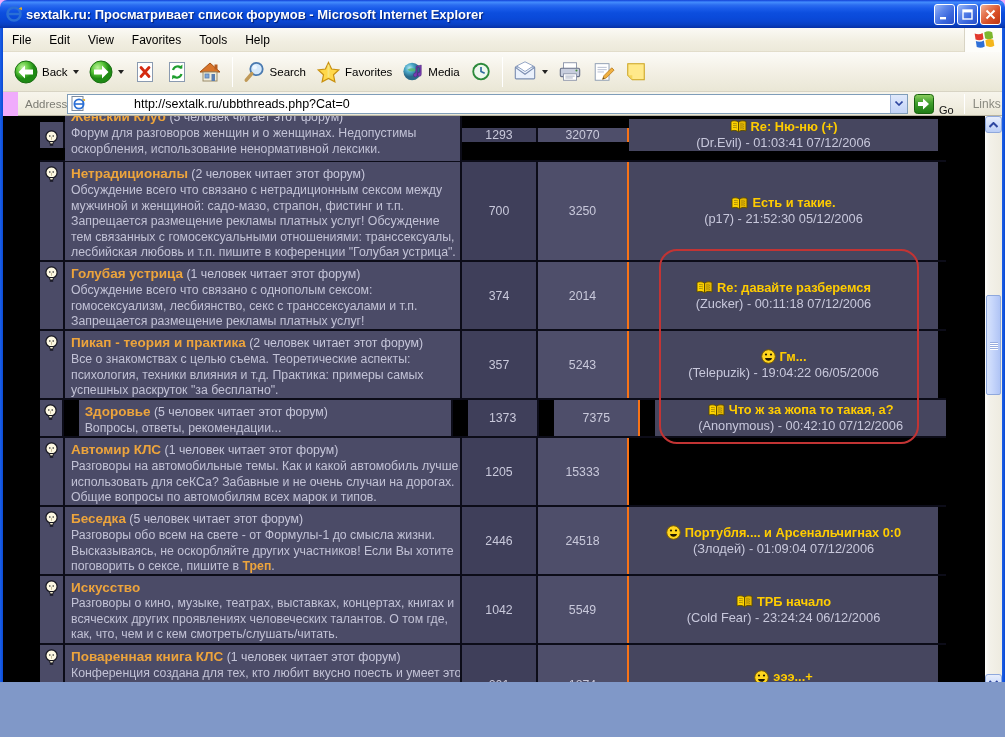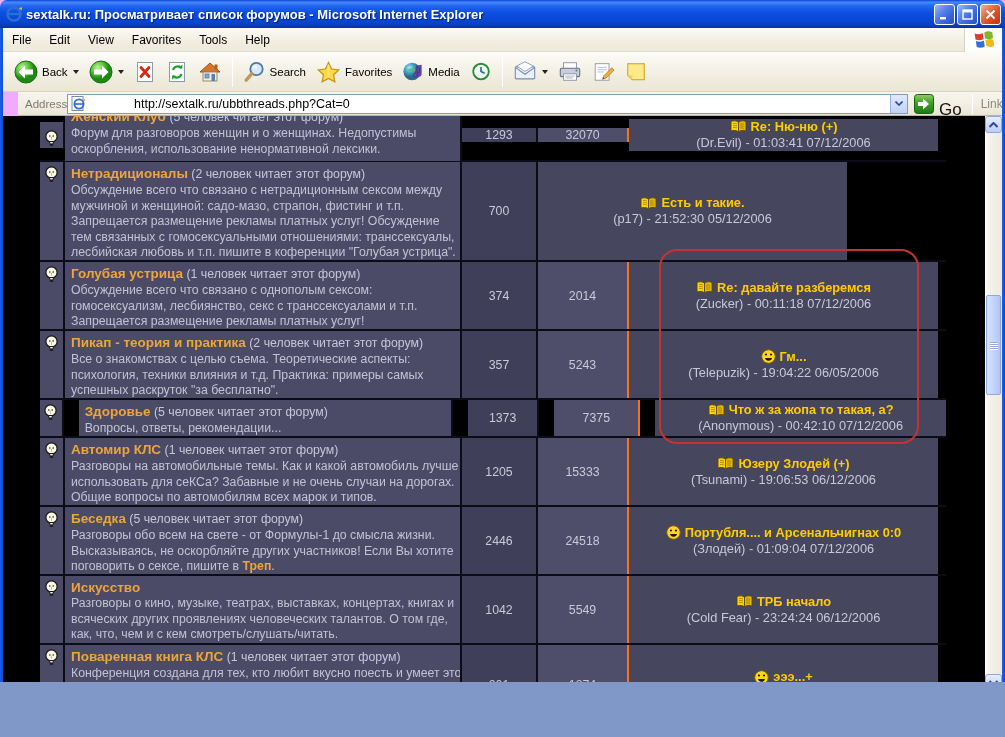--- a/index.html
+++ b/index.html
@@ -39,21 +39,21 @@
   .addressbar{position:absolute;left:18px;top:92px;width:999px;height:24px;
     background:linear-gradient(180deg,#f7f5ec 0%,#f1eee1 60%,#e9e6d5 100%);
     border-bottom:1px solid #b8b4a2;display:flex;align-items:center;}
   .addr-label{color:#7c7c74;font-size:11.5px;width:49px;padding-left:7px;flex:0 0 auto;}
   .addr-input{position:relative;height:20px;flex:0 0 841px;background:#fff;
     border:1px solid #7f9db9;display:flex;align-items:center;gap:44px;}
   .addr-input .url{font-size:12.5px;color:#000;white-space:nowrap;overflow:hidden;flex:1;}
   .addr-drop{width:17px;height:18px;background:linear-gradient(180deg,#e0e9fb,#c2d3f7);
     border-left:1px solid #9ab1d8;display:flex;align-items:center;justify-content:center;}
   .go-area{display:flex;align-items:center;margin-left:6px;}
-  .go-label{font-size:17px;color:#111;margin:12px 6px 0 5px;}
+  .go-label{font-size:11px;color:#111;margin:12px 6px 0 5px;}
   .links-sep{width:1px;height:20px;background:#c9c5b4;border-right:1px solid #fff;margin:0 4px;}
   .links-label{font-size:12px;color:#8a8a80;margin:14px 4px;}
   .links-chev{font-size:13px;font-weight:bold;color:#333;margin-right:6px;}
   
   .content{position:absolute;left:3px;top:116px;width:982px;height:576px;
     background:#000;overflow:hidden;}
   .ftable{position:absolute;left:37px;top:-7px;width:906px;}
   .frow{display:flex;width:906px;border-bottom:2px solid #0c0c18;}
   .cell-icon{width:25px;border-right:2px solid #0c0c18;background:#4b4b67;
     display:flex;justify-content:center;align-items:flex-start;padding-top:4px;}
@@ -368,20 +368,23 @@
             <div class="ftitle-line"><span class="ftitle">Нетрадиционалы</span><span class="freaders"> (2 человек читает этот форум)</span></div>
             <div class="fdesc">Обсуждение всего что связано с нетрадиционным сексом между
 мужчиной и женщиной: садо-мазо, страпон, фистинг и т.п.
 Запрещается размещение рекламы платных услуг! Обсуждение
 тем связанных с гомосексуальными отношениями: транссексуалы,
 лесбийская любовь и т.п. пишите в коференции "Голубая устрица".</div>
           </div>
           <div class="cell-topics">
             <span class="fnum">700</span>
           </div>
+          <div class="cell-posts">
+            <span class="fnum">3250</span>
+          </div>
           <div class="cell-last">
             <div class="lp-title">
               <svg width="17" height="13" viewBox="0 0 17 13">
                 <path d="M8.5 2.2 C6.5 0.6 3.5 0.4 1 1.4 L1 11 C3.5 10 6.5 10.2 8.5 11.8 Z" fill="#ffd400" stroke="#5a4a00" stroke-width="0.9"></path>
                 <path d="M8.5 2.2 C10.5 0.6 13.5 0.4 16 1.4 L16 11 C13.5 10 10.5 10.2 8.5 11.8 Z" fill="#e6b800" stroke="#5a4a00" stroke-width="0.9"></path>
                 <path d="M3 3.5 q2.5-0.5 4 0.5 M3 5.5 q2.5-0.5 4 0.5 M3 7.5 q2.5-0.5 4 0.5" stroke="#8a7410" stroke-width="0.7" fill="none"></path>
                 <path d="M10 4 q2.5-0.5 4 0.5 M10 6 q2.5-0.5 4 0.5 M10 8 q2.5-0.5 4 0.5" stroke="#8a7410" stroke-width="0.7" fill="none"></path>
               </svg>
               <span class="txt">Есть и такие.</span>
             </div>
@@ -510,32 +513,20 @@
             <div class="fdesc">Разговоры на автомобильные темы. Как и какой автомобиль лучше
 использовать для сеКСа? Забавные и не очень случаи на дорогах.
 Общие вопросы по автомобилям всех марок и типов.</div>
           </div>
           <div class="cell-topics">
             <span class="fnum">1205</span>
           </div>
           <div class="cell-posts">
             <span class="fnum">15333</span>
           </div>
-          <div class="cell-last">
-            <div class="lp-title">
-              <svg width="17" height="13" viewBox="0 0 17 13">
-                <path d="M8.5 2.2 C6.5 0.6 3.5 0.4 1 1.4 L1 11 C3.5 10 6.5 10.2 8.5 11.8 Z" fill="#ffd400" stroke="#5a4a00" stroke-width="0.9"></path>
-                <path d="M8.5 2.2 C10.5 0.6 13.5 0.4 16 1.4 L16 11 C13.5 10 10.5 10.2 8.5 11.8 Z" fill="#e6b800" stroke="#5a4a00" stroke-width="0.9"></path>
-                <path d="M3 3.5 q2.5-0.5 4 0.5 M3 5.5 q2.5-0.5 4 0.5 M3 7.5 q2.5-0.5 4 0.5" stroke="#8a7410" stroke-width="0.7" fill="none"></path>
-                <path d="M10 4 q2.5-0.5 4 0.5 M10 6 q2.5-0.5 4 0.5 M10 8 q2.5-0.5 4 0.5" stroke="#8a7410" stroke-width="0.7" fill="none"></path>
-              </svg>
-              <span class="txt">Юзеру Злодей (+)</span>
-            </div>
-            <div class="lp-meta">(Tsunami) - 19:06:53 06/12/2006</div>
-          </div>
         </div>
         <div class="frow" style="height: 69px;">
           <div class="cell-icon">
             <svg width="15" height="18" viewBox="0 0 15 18">
               <circle cx="7.5" cy="6.5" r="5.6" fill="#fdf8e2" stroke="#15151f" stroke-width="1.2"></circle>
               <path d="M5.5 11.5 L9.5 11.5 L9 14 L6 14 Z" fill="#f2ecd0" stroke="#15151f" stroke-width="1"></path>
               <path d="M5.8 15 h3.4" stroke="#15151f" stroke-width="1.4"></path>
               <circle cx="5.8" cy="6" r="0.8" fill="#222"></circle>
               <circle cx="9.2" cy="6" r="0.8" fill="#222"></circle>
               <path d="M7.5 6.8 v3" stroke="#c8bf9a" stroke-width="1"></path>

